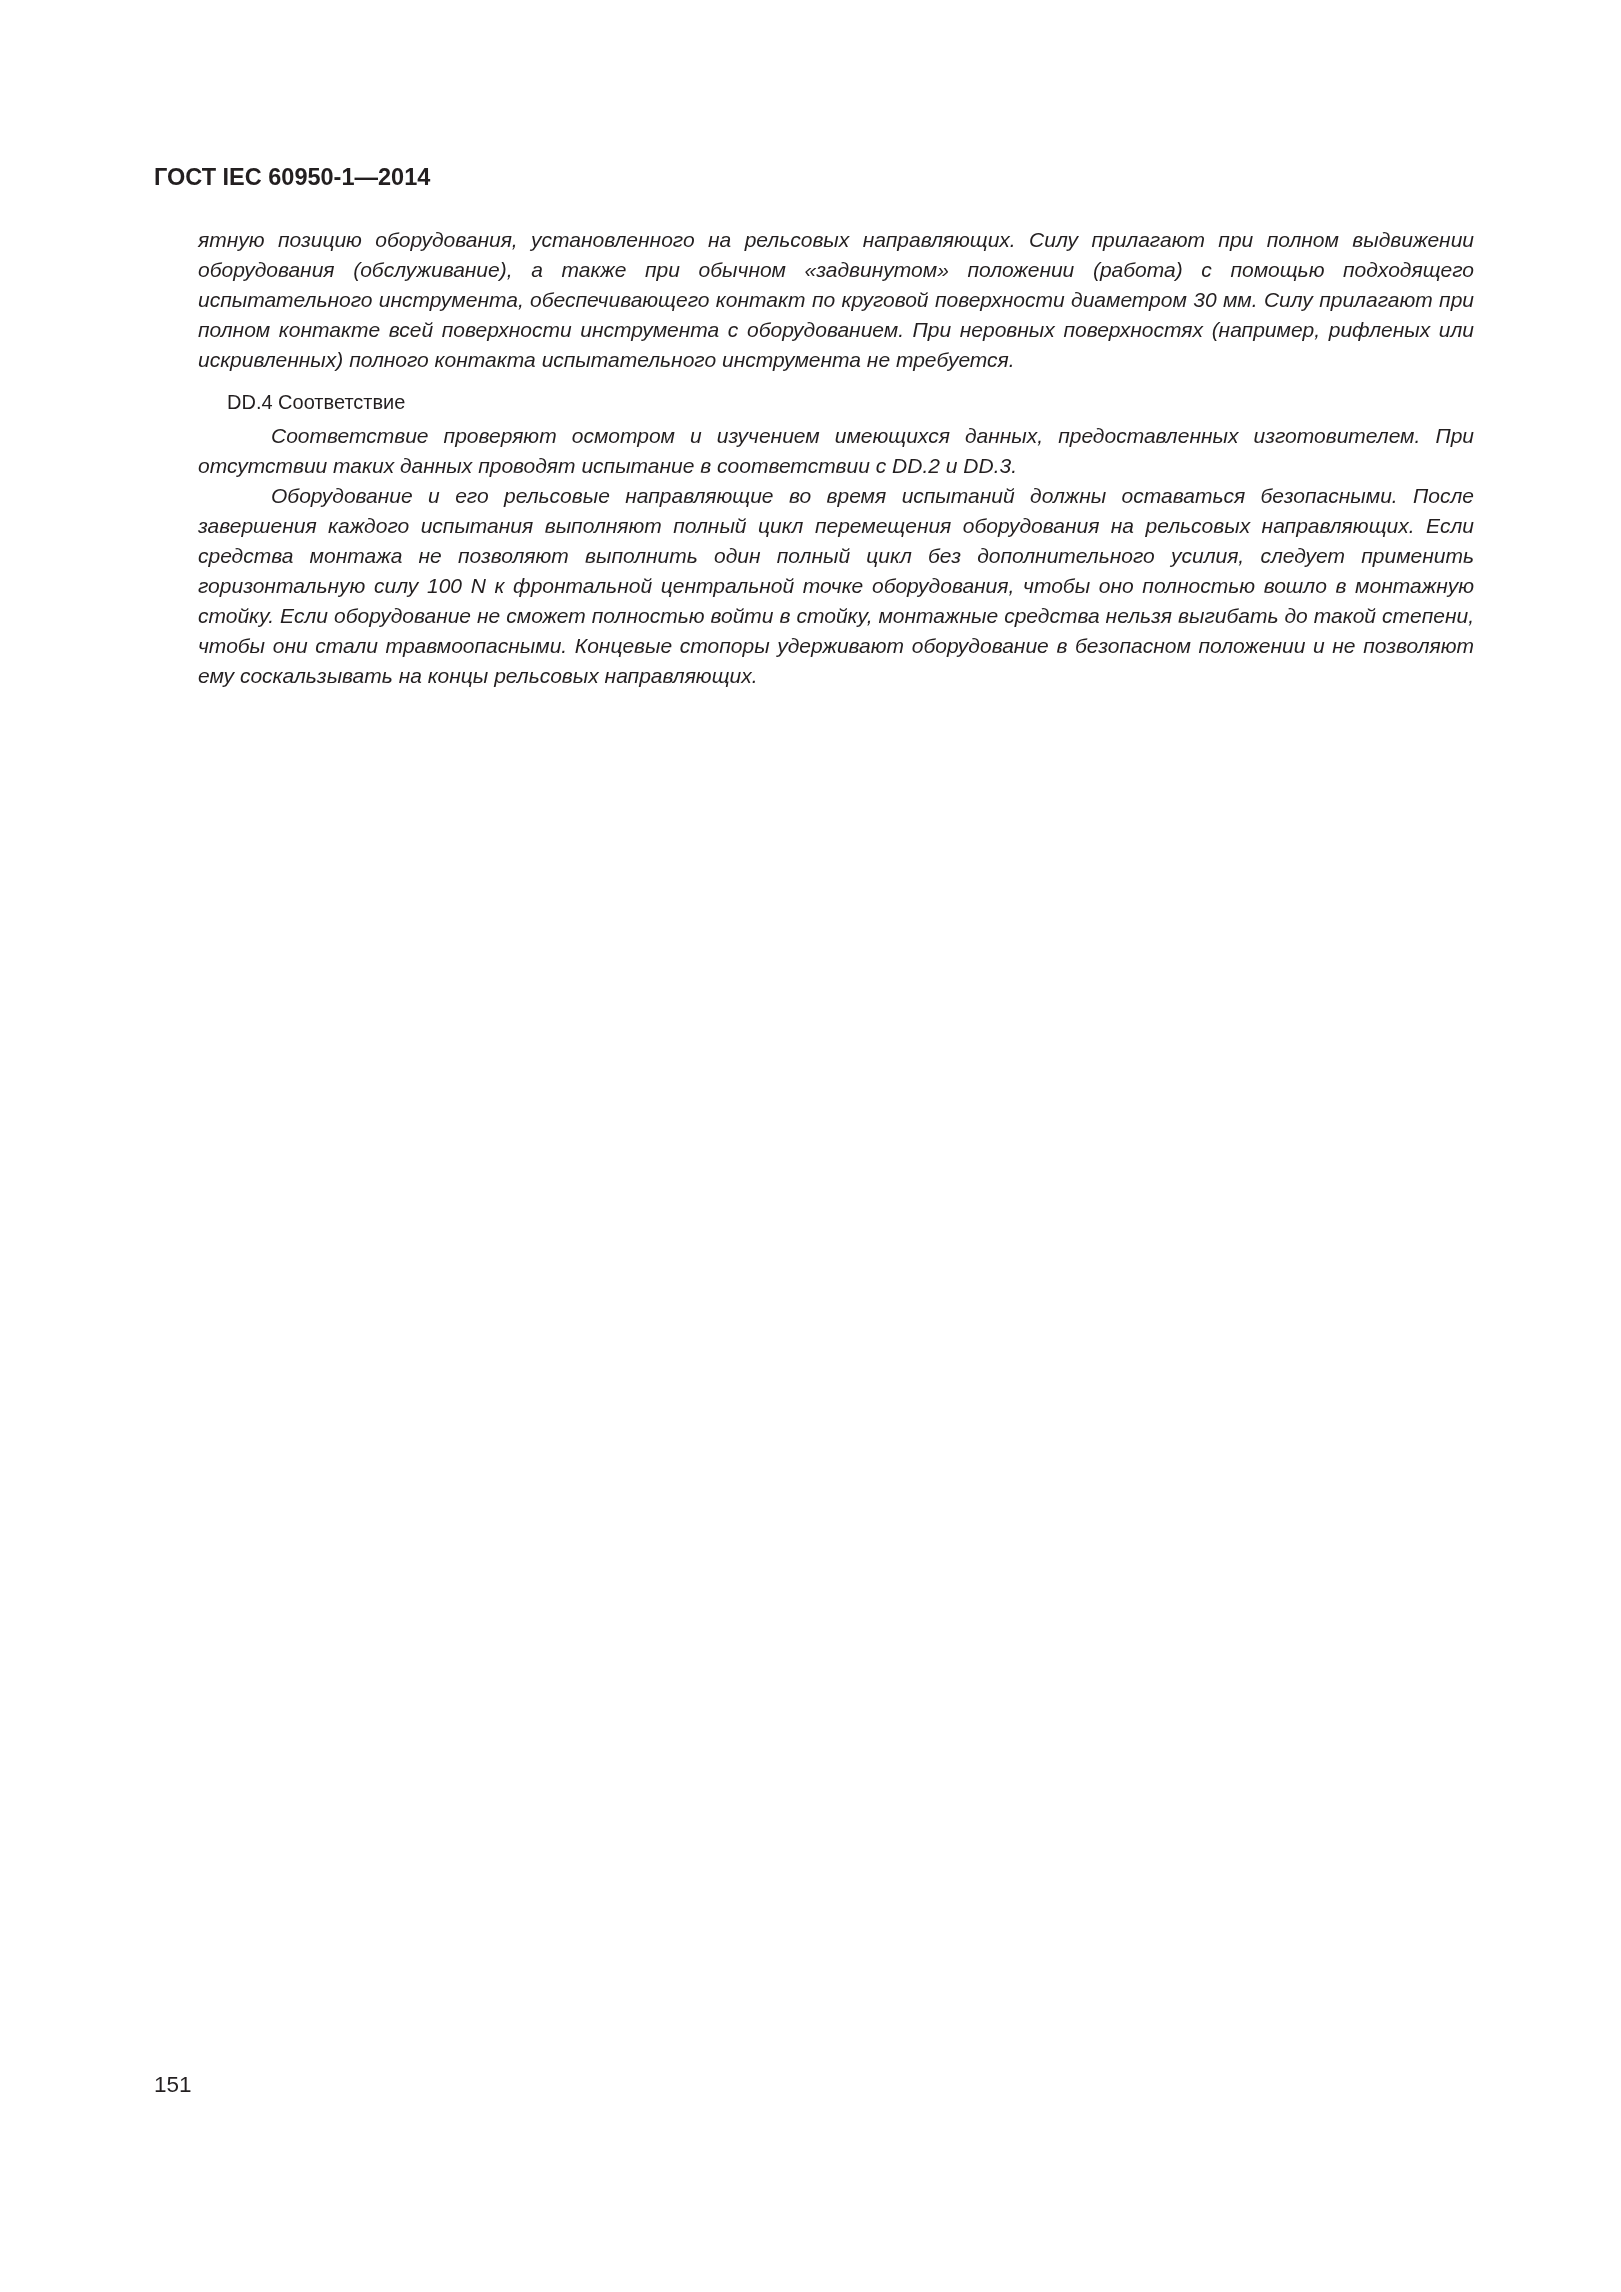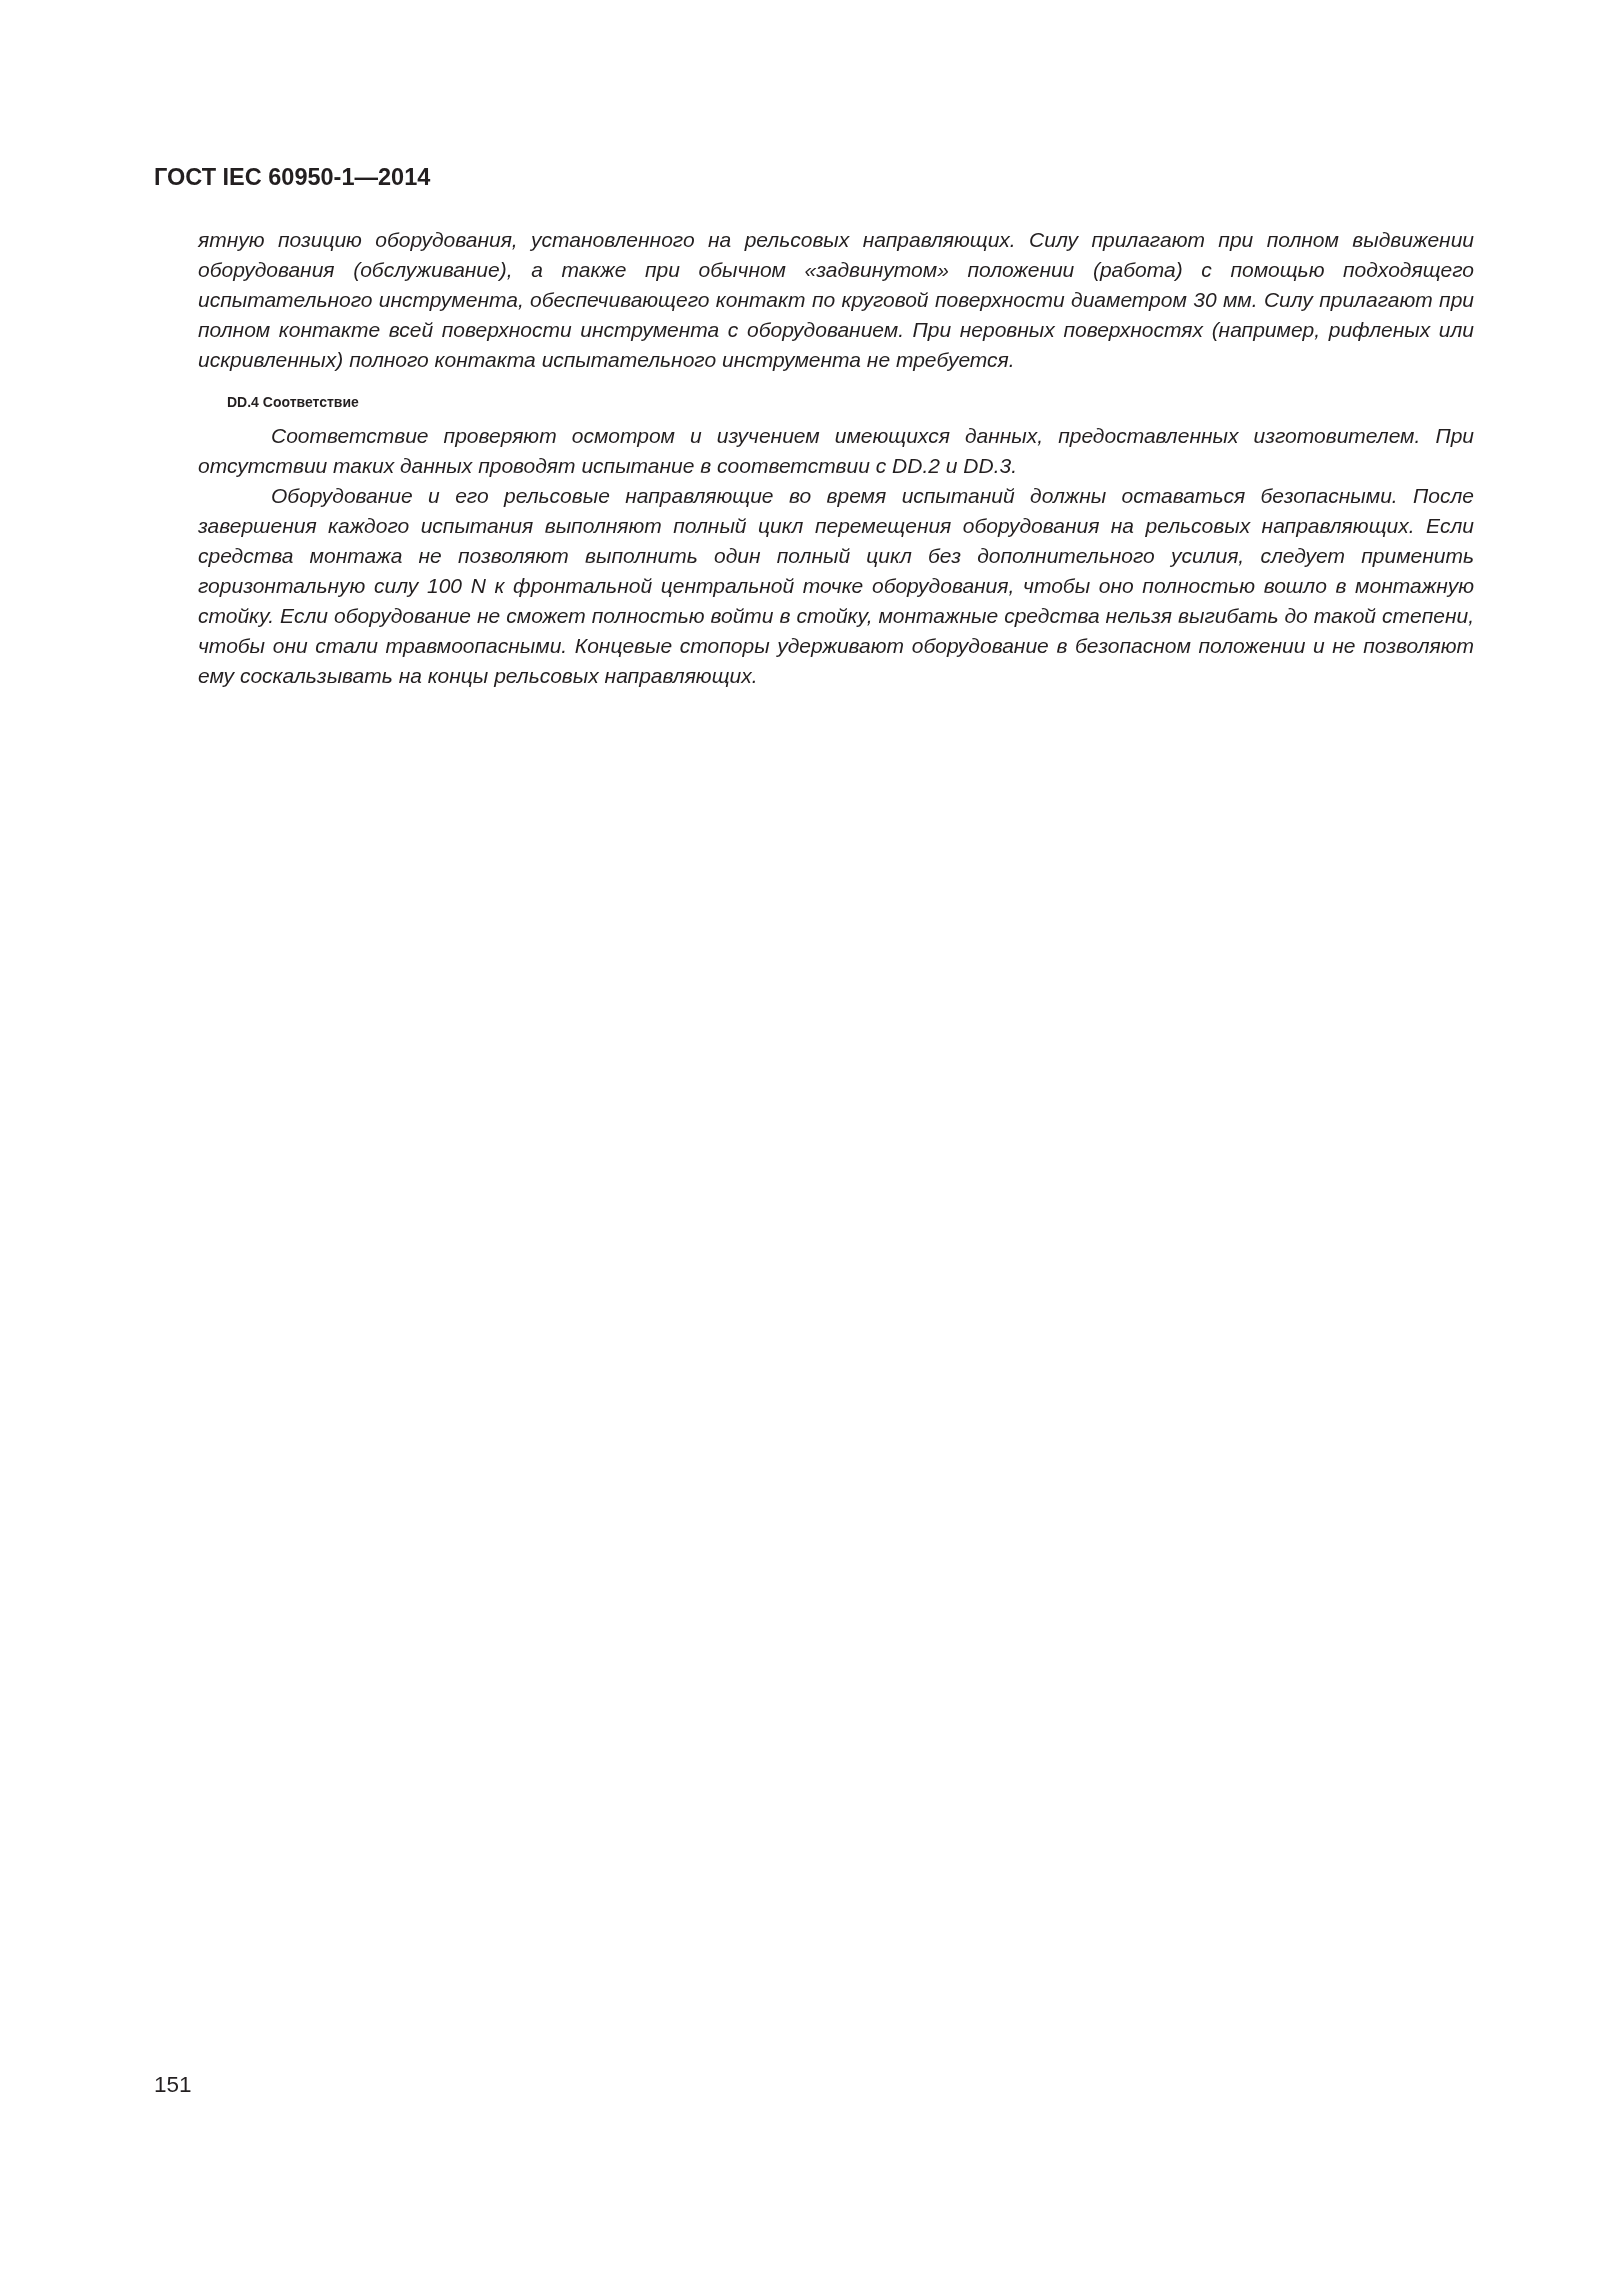--- a/index.html
+++ b/index.html
@@ -43,22 +43,22 @@
       margin-top: 11.8px;
       font-size: 20.6px;
       line-height: 30px;
     }
     .note-label {
       letter-spacing: 5.1px;
     }
     .section-heading {
       margin: 11.8px 0 2.9px 0;
       padding-left: 73px;
-      font-weight: bold;
-      font-size: 14px;
+      font-weight: normal;
+      font-size: 20px;
       line-height: 31px;
     }
     .page-number {
       position: absolute;
       left: 154px;
       top: 2071px;
       font-size: 22.5px;
       line-height: 27.4px;
     }
   </style>

